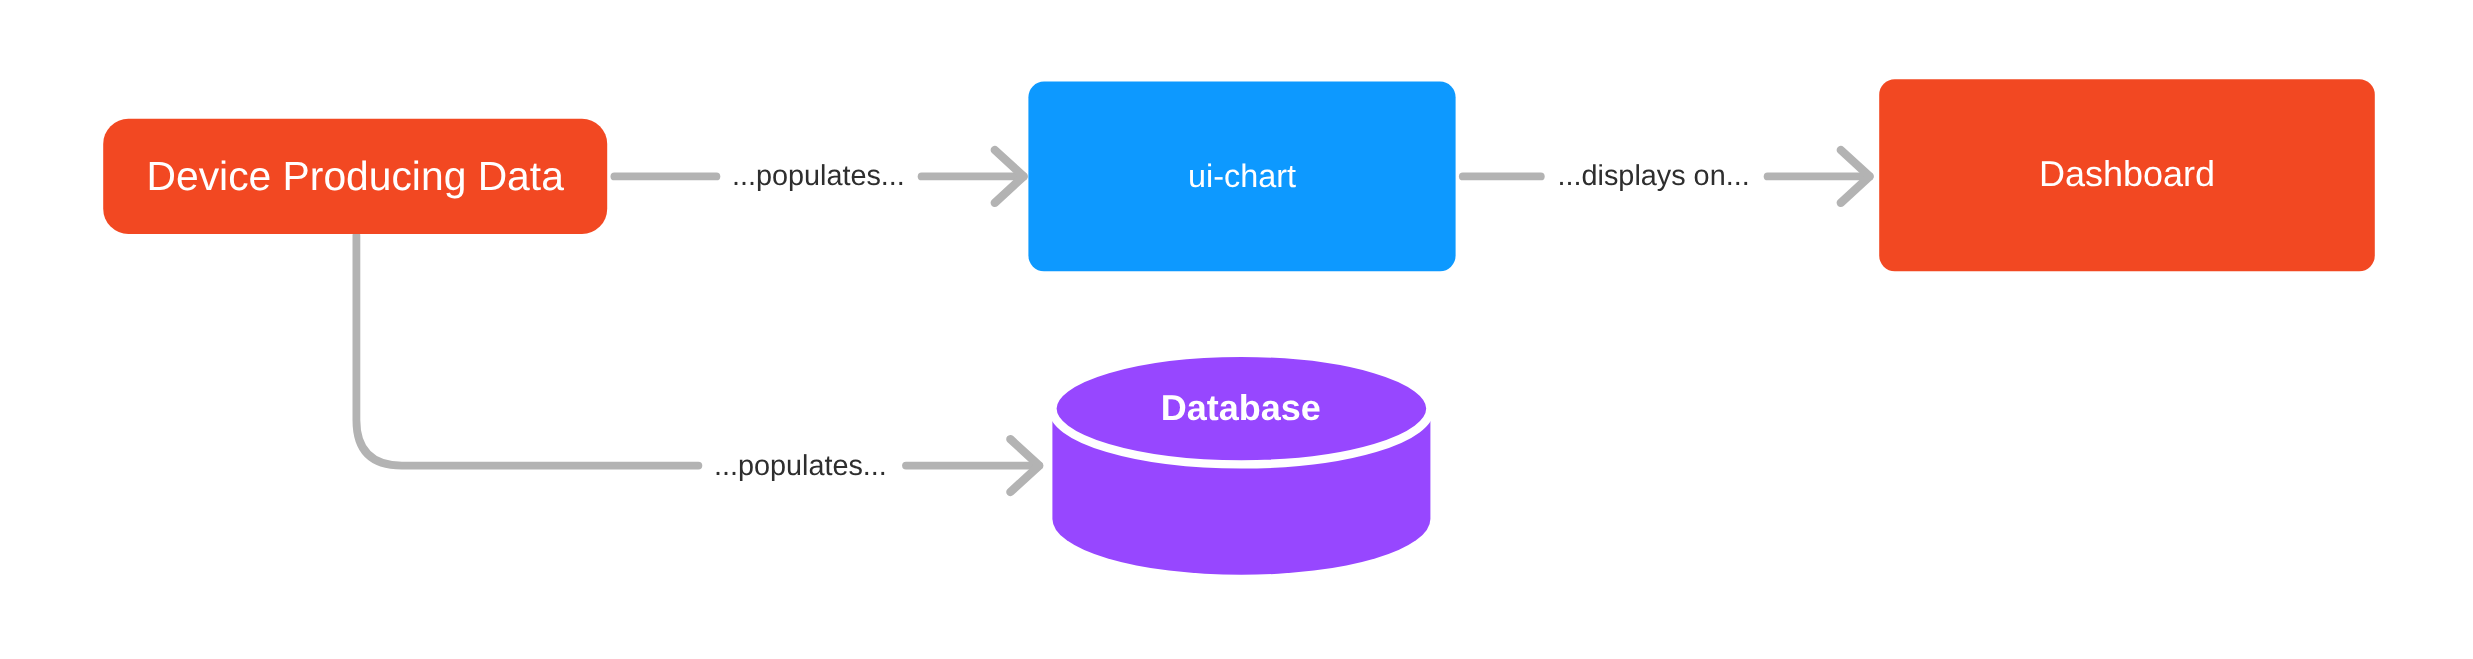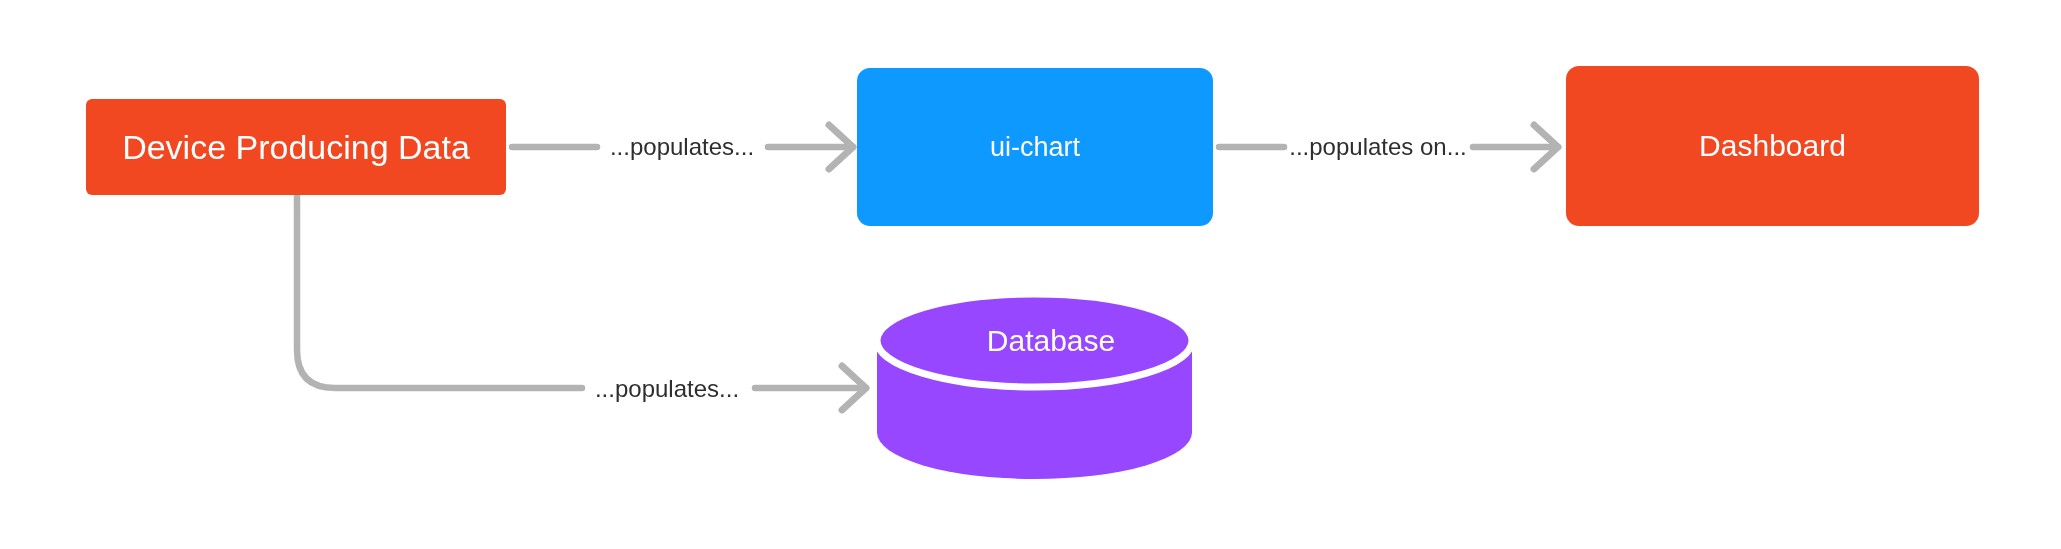--- a/index.html
+++ b/index.html
@@ -46,21 +46,21 @@
     align-items: center;
     justify-content: center;
     text-align: center;
     color: var(--node-text, #fff);
     font-weight: 500;
     box-sizing: border-box;
   }
   .node-device {
     left: 86px; top: 99px;
     width: 420px; height: 96px;
-    border-radius: 6px;
+    border-radius: 21px;
     font-size: 34px;
     align-items: center;
   }
   .node-uichart {
     left: 857px; top: 68px;
     width: 356px; height: 158px;
     border-radius: 13px;
     font-size: 27px;
   }
   .node-dashboard {
@@ -71,23 +71,22 @@
     line-height: 48px;
     flex-direction: column;
   }
   .node-dashboard span { display: block; }
   .database-label {
     position: absolute;
     left: 1034px; top: 341px;
     transform: translate(-50%, -50%);
     color: var(--node-text, #fff);
     font-size: 30px;
-    font-weight: 400;
+    font-weight: 700;
     white-space: nowrap;
-    margin-left: 17px;
   }
   .edge-label {
     position: absolute;
     transform: translate(-50%, -50%);
     color: var(--edge-label-text, #2E2E2E);
     font-size: 24px;
     white-space: nowrap;
   }
   .edge-label-1 { left: 682px;  top: 147px; }
   .edge-label-2 { left: 1378px; top: 147px; }
@@ -133,17 +132,17 @@
   </div>
 
   <div class="node node-dashboard" style="background: rgb(242, 72, 34);">
     <span>Dashboard</span>
   </div>
 
   <div class="database-label">Database</div>
 
   <div class="edge-label edge-label-1">...populates...</div>
 
-  <div class="edge-label edge-label-2">...populates on...</div>
+  <div class="edge-label edge-label-2">...displays on...</div>
 
   <div class="edge-label edge-label-3">...populates...</div>
 
 </div>
 
 </body></html>

